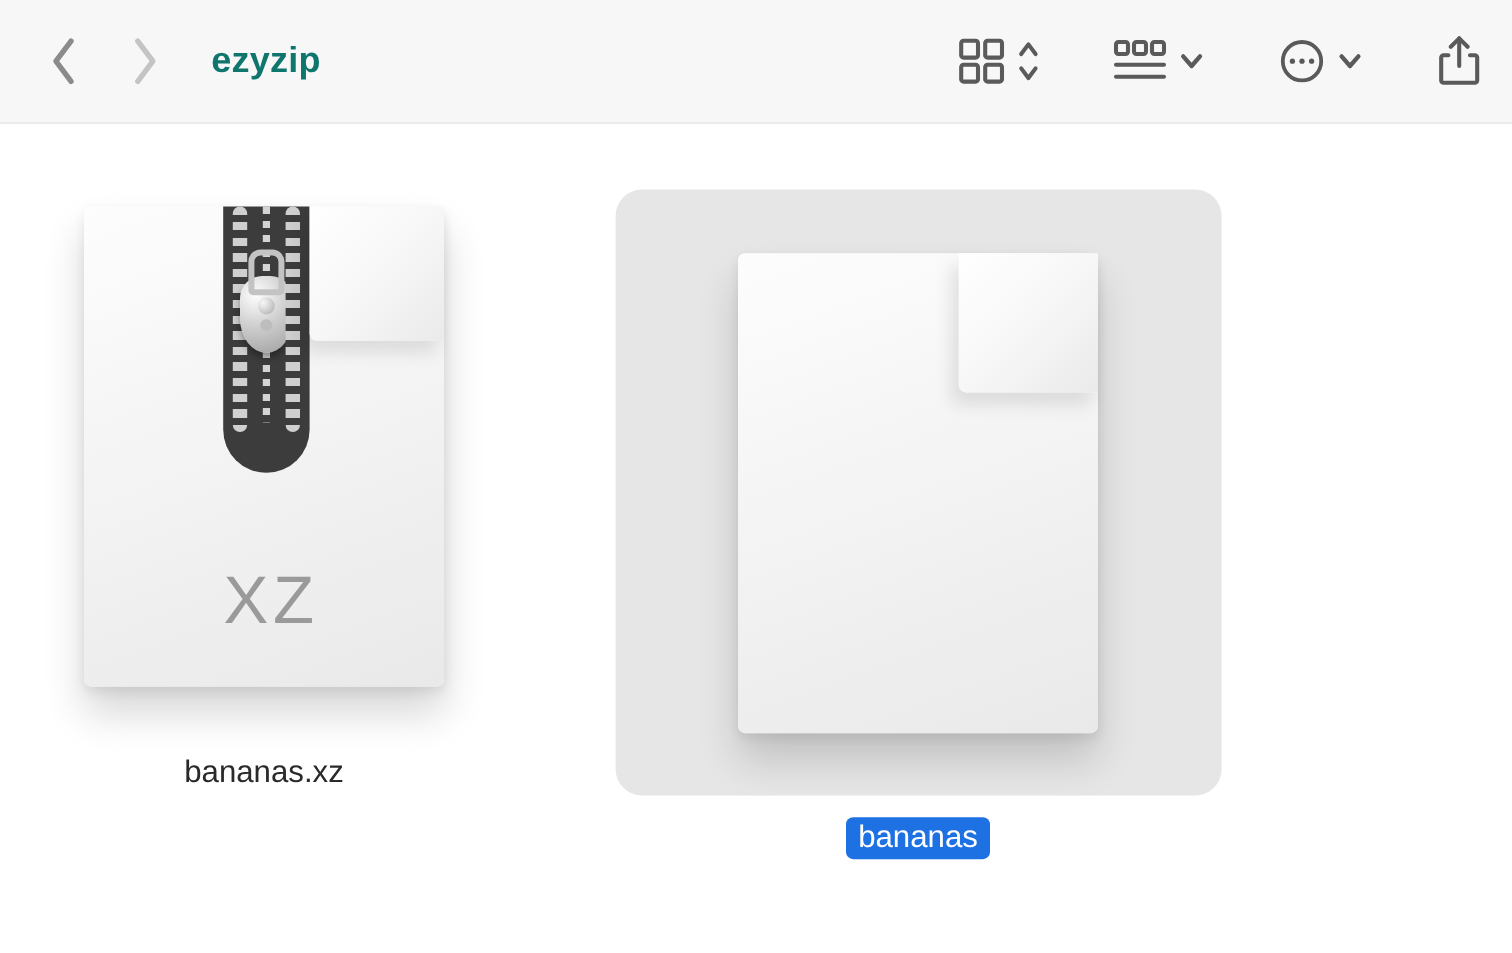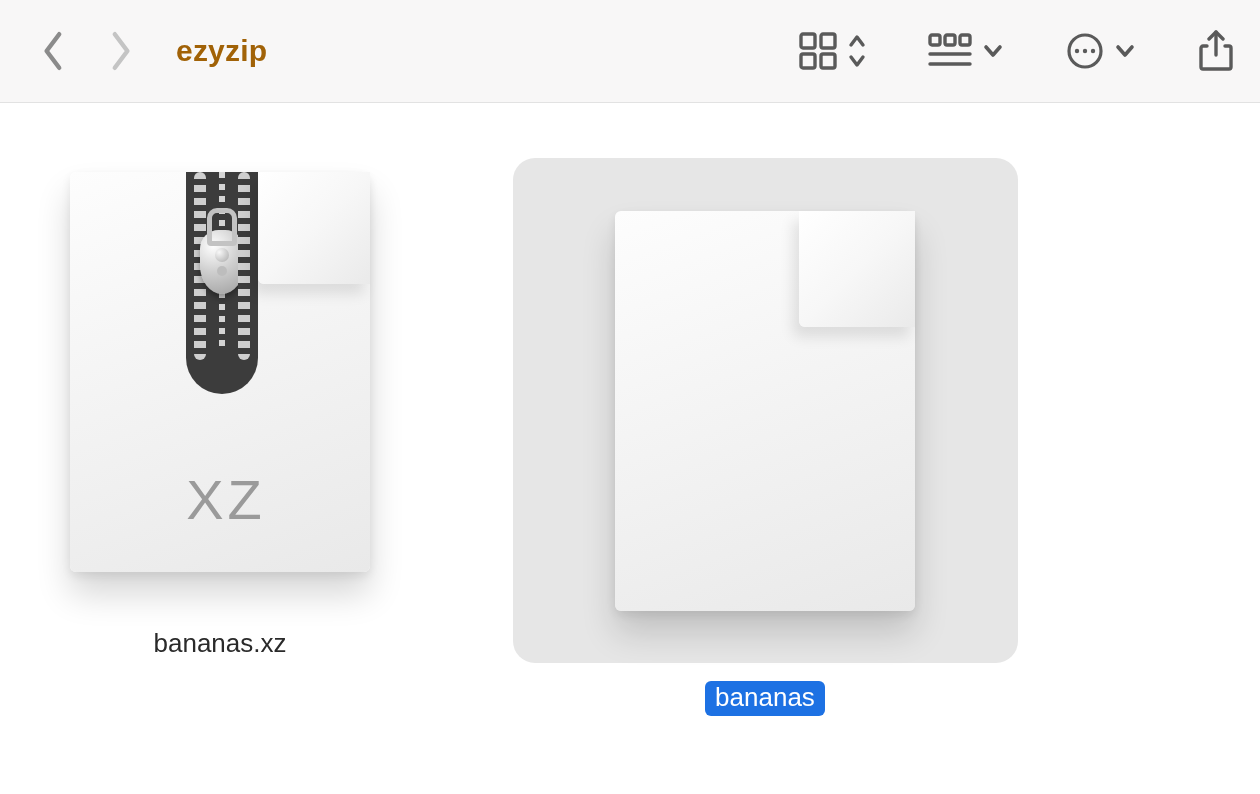--- a/index.html
+++ b/index.html
@@ -19,21 +19,21 @@
       display: flex;
       align-items: center;
       padding: 0 26px 0 42px;
     }
     .nav-group { display: flex; align-items: center; gap: 38px; }
     .nav-arrow { color: #8b8b8b; display:flex; align-items:center; }
     .nav-arrow svg { width: 26px; height: 42px; }
     .title {
       font-size: 30px;
       font-weight: 700;
-      color: #a16207;
+      color: #0f766e;
       margin-left: 44px;
       letter-spacing: 0.2px;
     }
     .spacer { flex: 1; }
     .right-controls { display: flex; align-items: center; gap: 62px; }
     .ctrl { display: flex; align-items: center; color: #5a5a5a; }
     .ctrl svg { display:block; }
     .chev-small { margin-left: 10px; }
 
     

